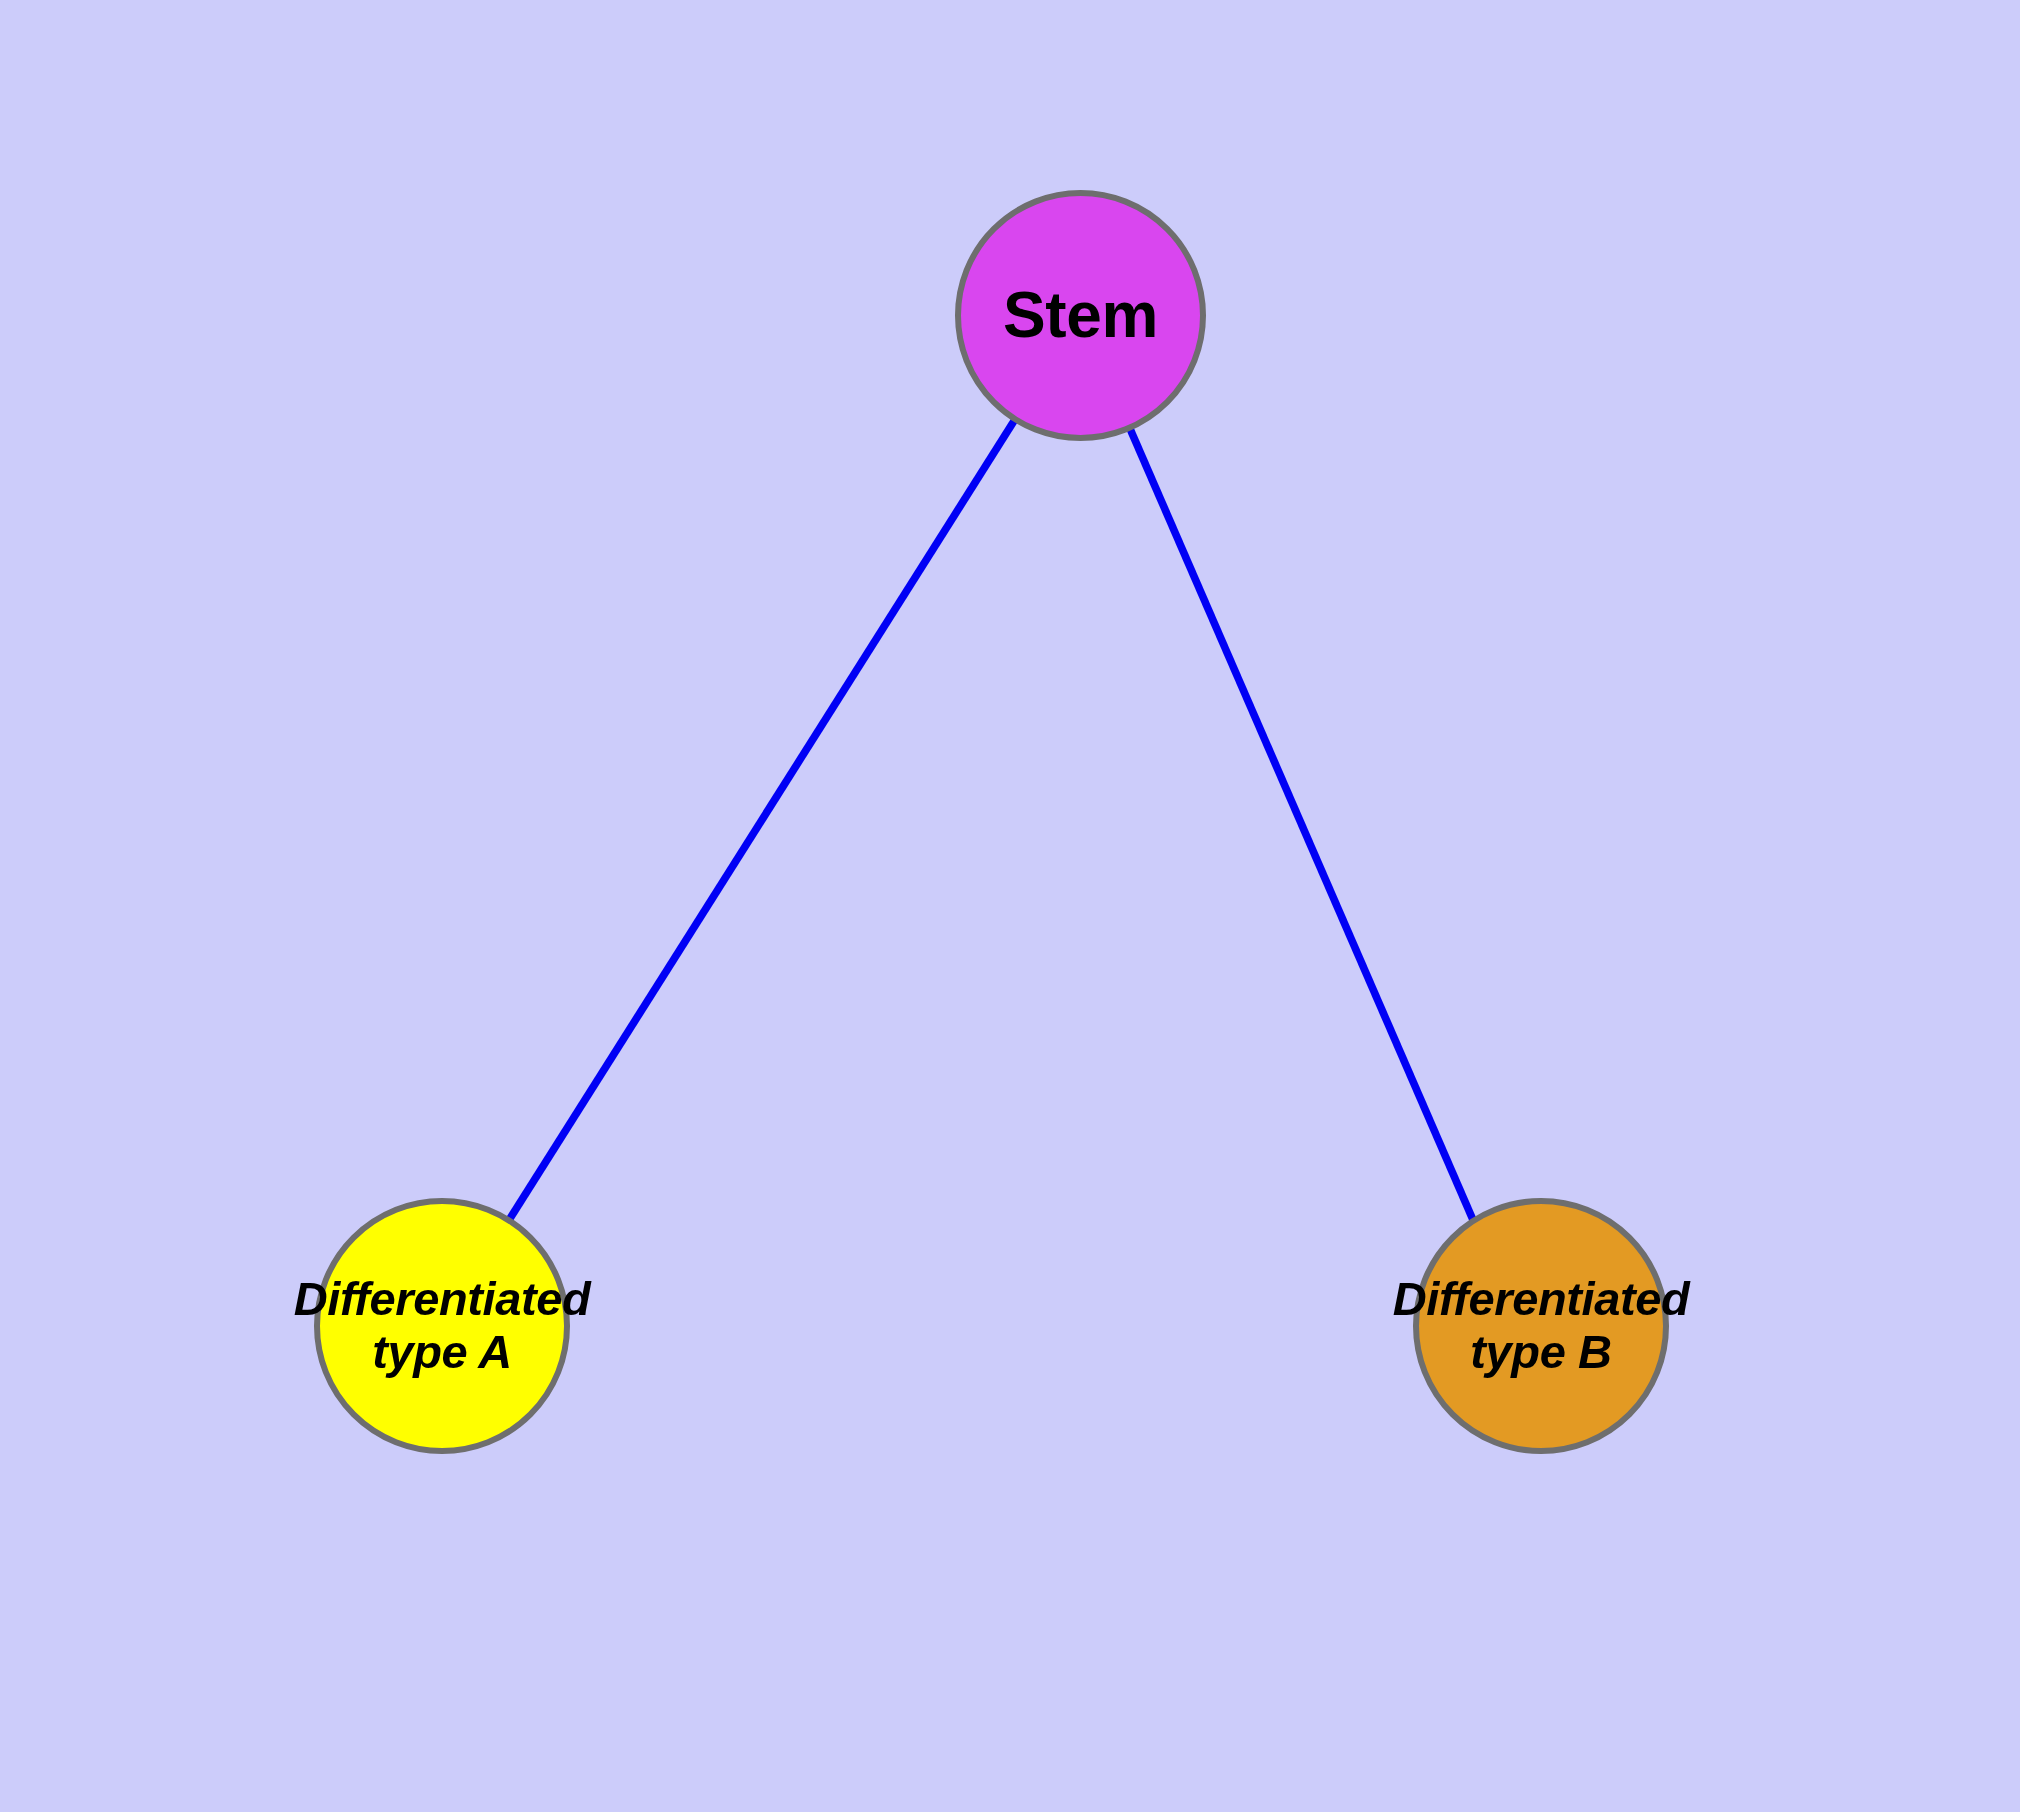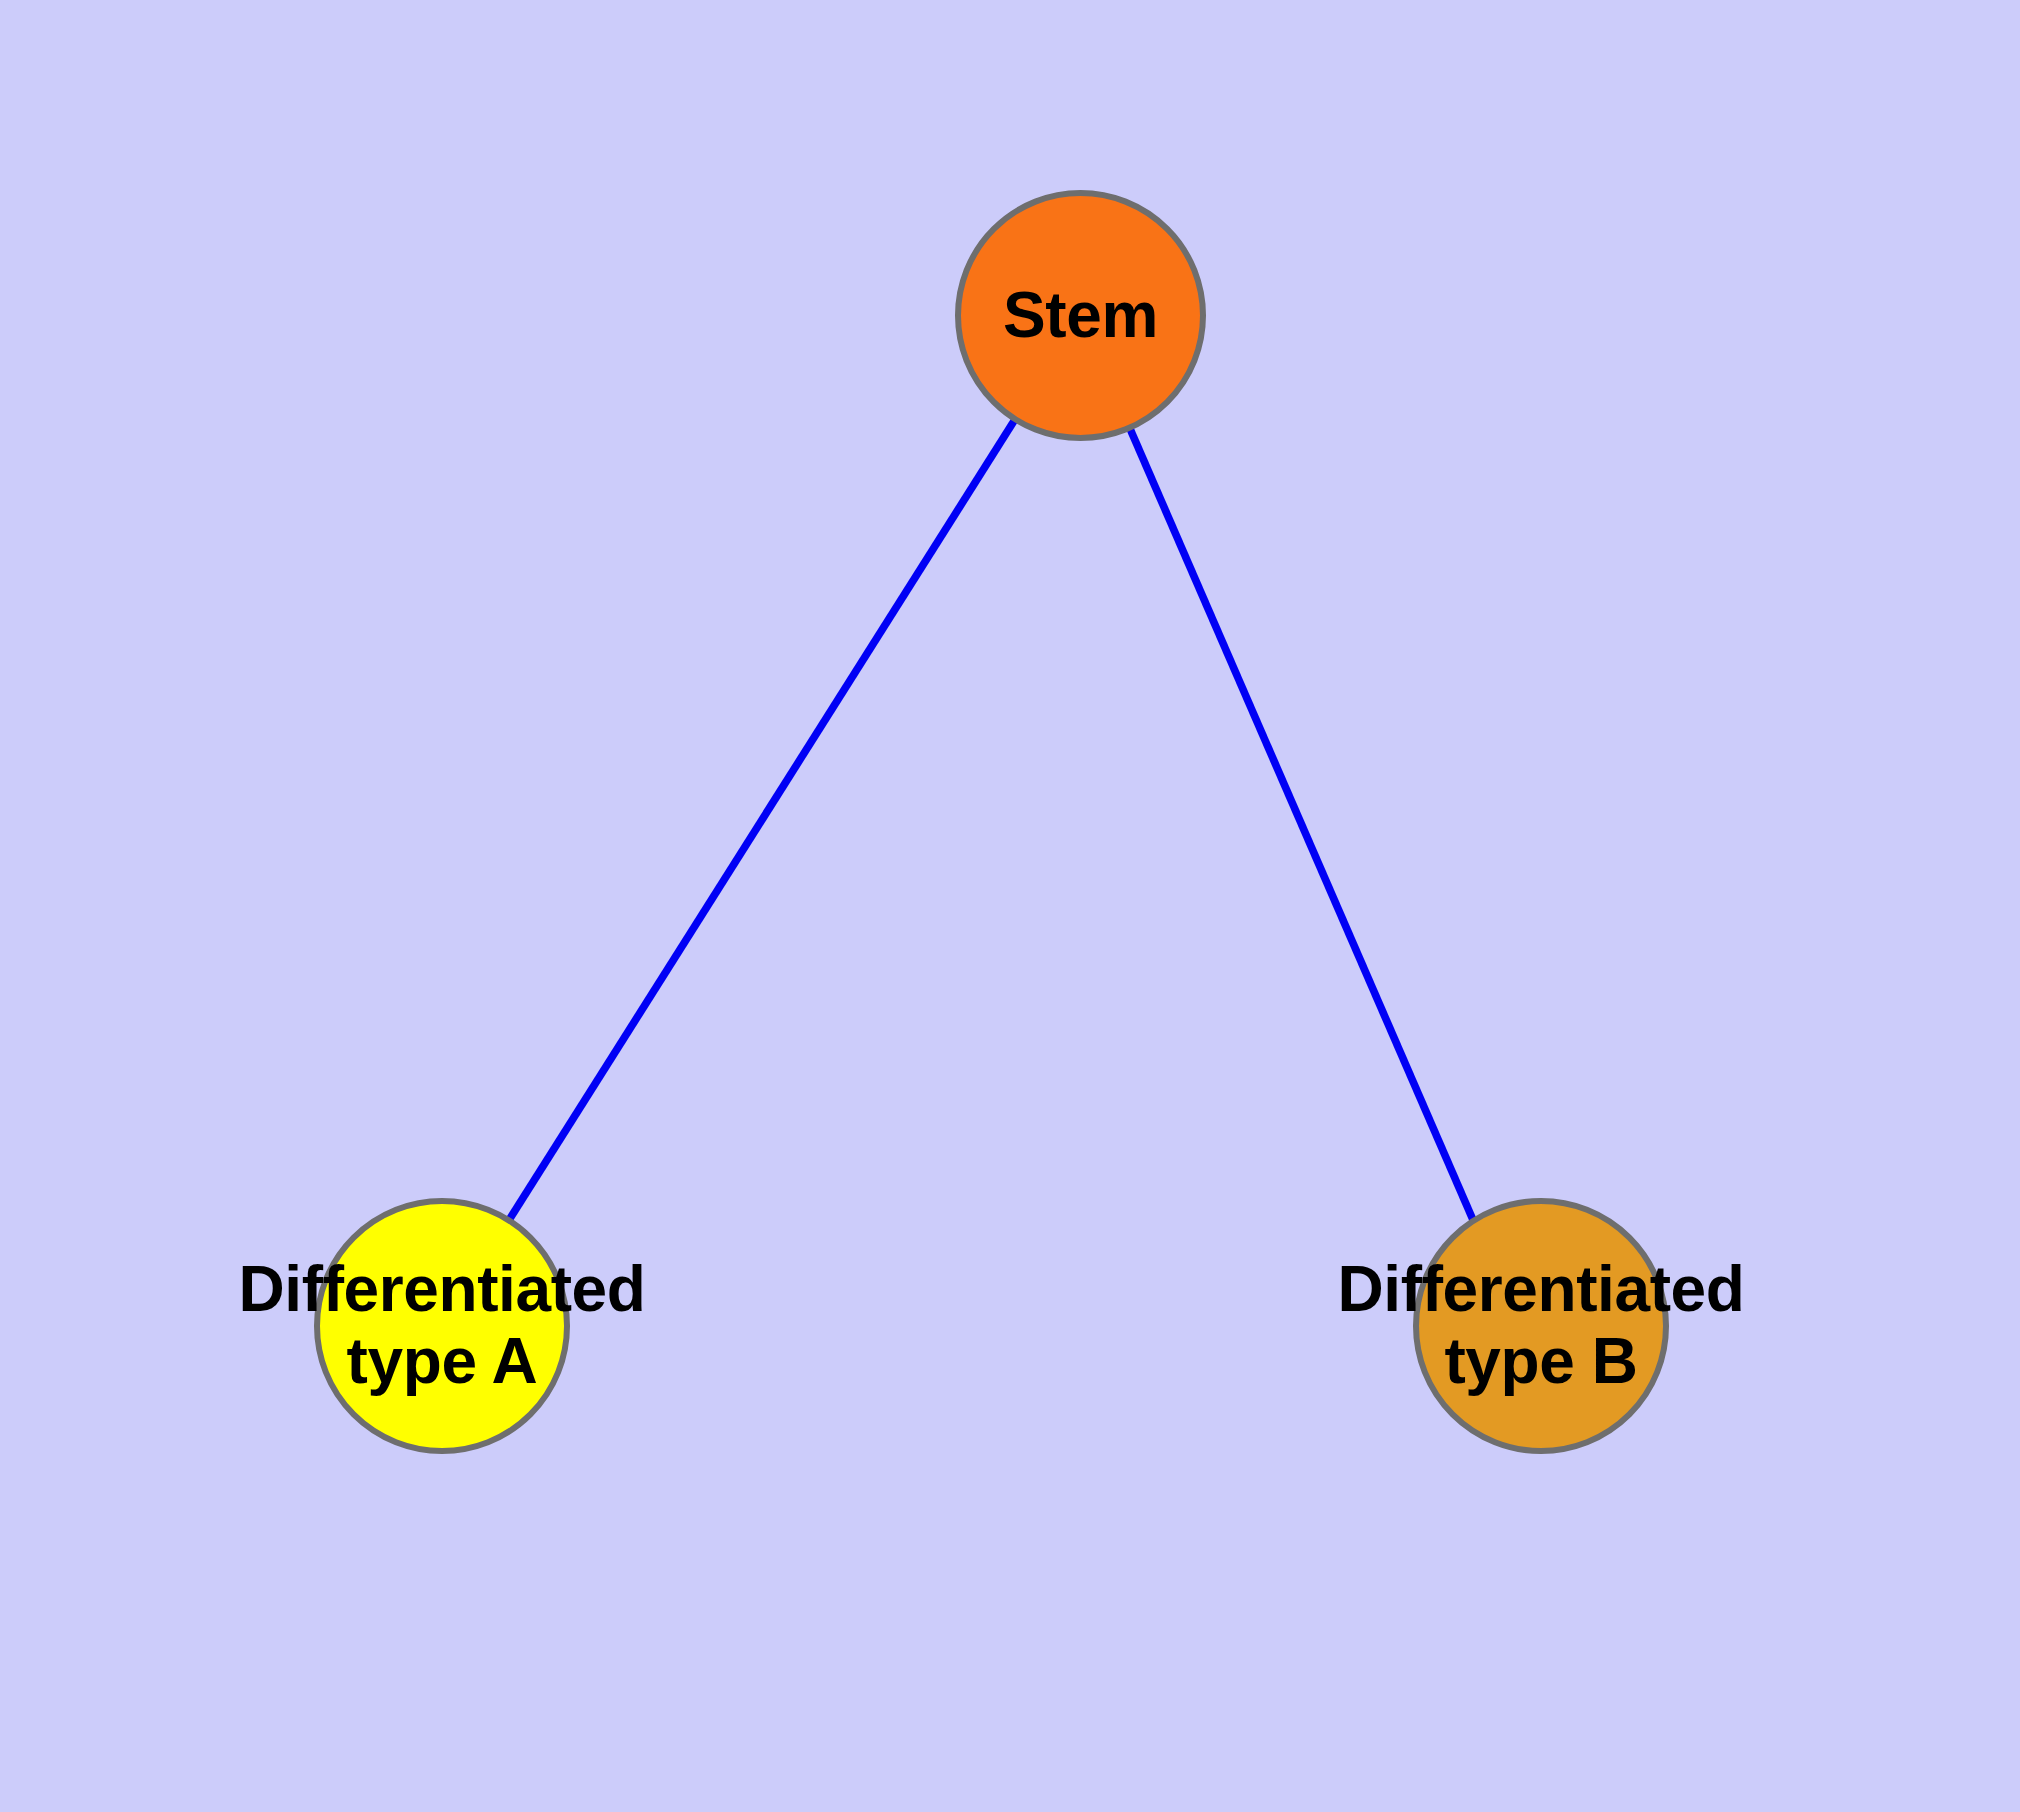--- a/index.html
+++ b/index.html
@@ -44,21 +44,21 @@
     white-space: pre;
     line-height: 1.12;
     letter-spacing: -0.4px;
     pointer-events: none;
   }
   #node-stem {
     left: 955px;
     top: 190px;
     width: 251px;
     height: 251px;
-    background: #f97316;
+    background: #d946ef;
     border: 6px solid #6e6e6e;
   }
   #node-stem .node-label {
     font-size: 64px;
   }
   #node-diff-a {
     left: 314px;
     top: 1198px;
     width: 256px;
     height: 256px;
@@ -68,21 +68,22 @@
   #node-diff-b {
     left: 1413px;
     top: 1198px;
     width: 256px;
     height: 256px;
     background: #e39a23;
     border: 6px solid #6e6e6e;
   }
   #node-diff-a .node-label,
   #node-diff-b .node-label {
-    font-size: 64px;
+    font-size: 47px;
+    font-style: italic;
   }
 </style>
 </head>
 <body>
 
 <div id="graph-canvas">
 
   <svg id="edge-layer" viewBox="0 0 2384 2138" width="2021" height="1812" xmlns="http://www.w3.org/2000/svg">
     <line x1="1275" y1="372" x2="600" y2="1440" stroke="#0000f5" stroke-width="9" stroke-linecap="butt"></line>
     <line x1="1275" y1="372" x2="1738" y2="1440" stroke="#0000f5" stroke-width="9" stroke-linecap="butt"></line>

